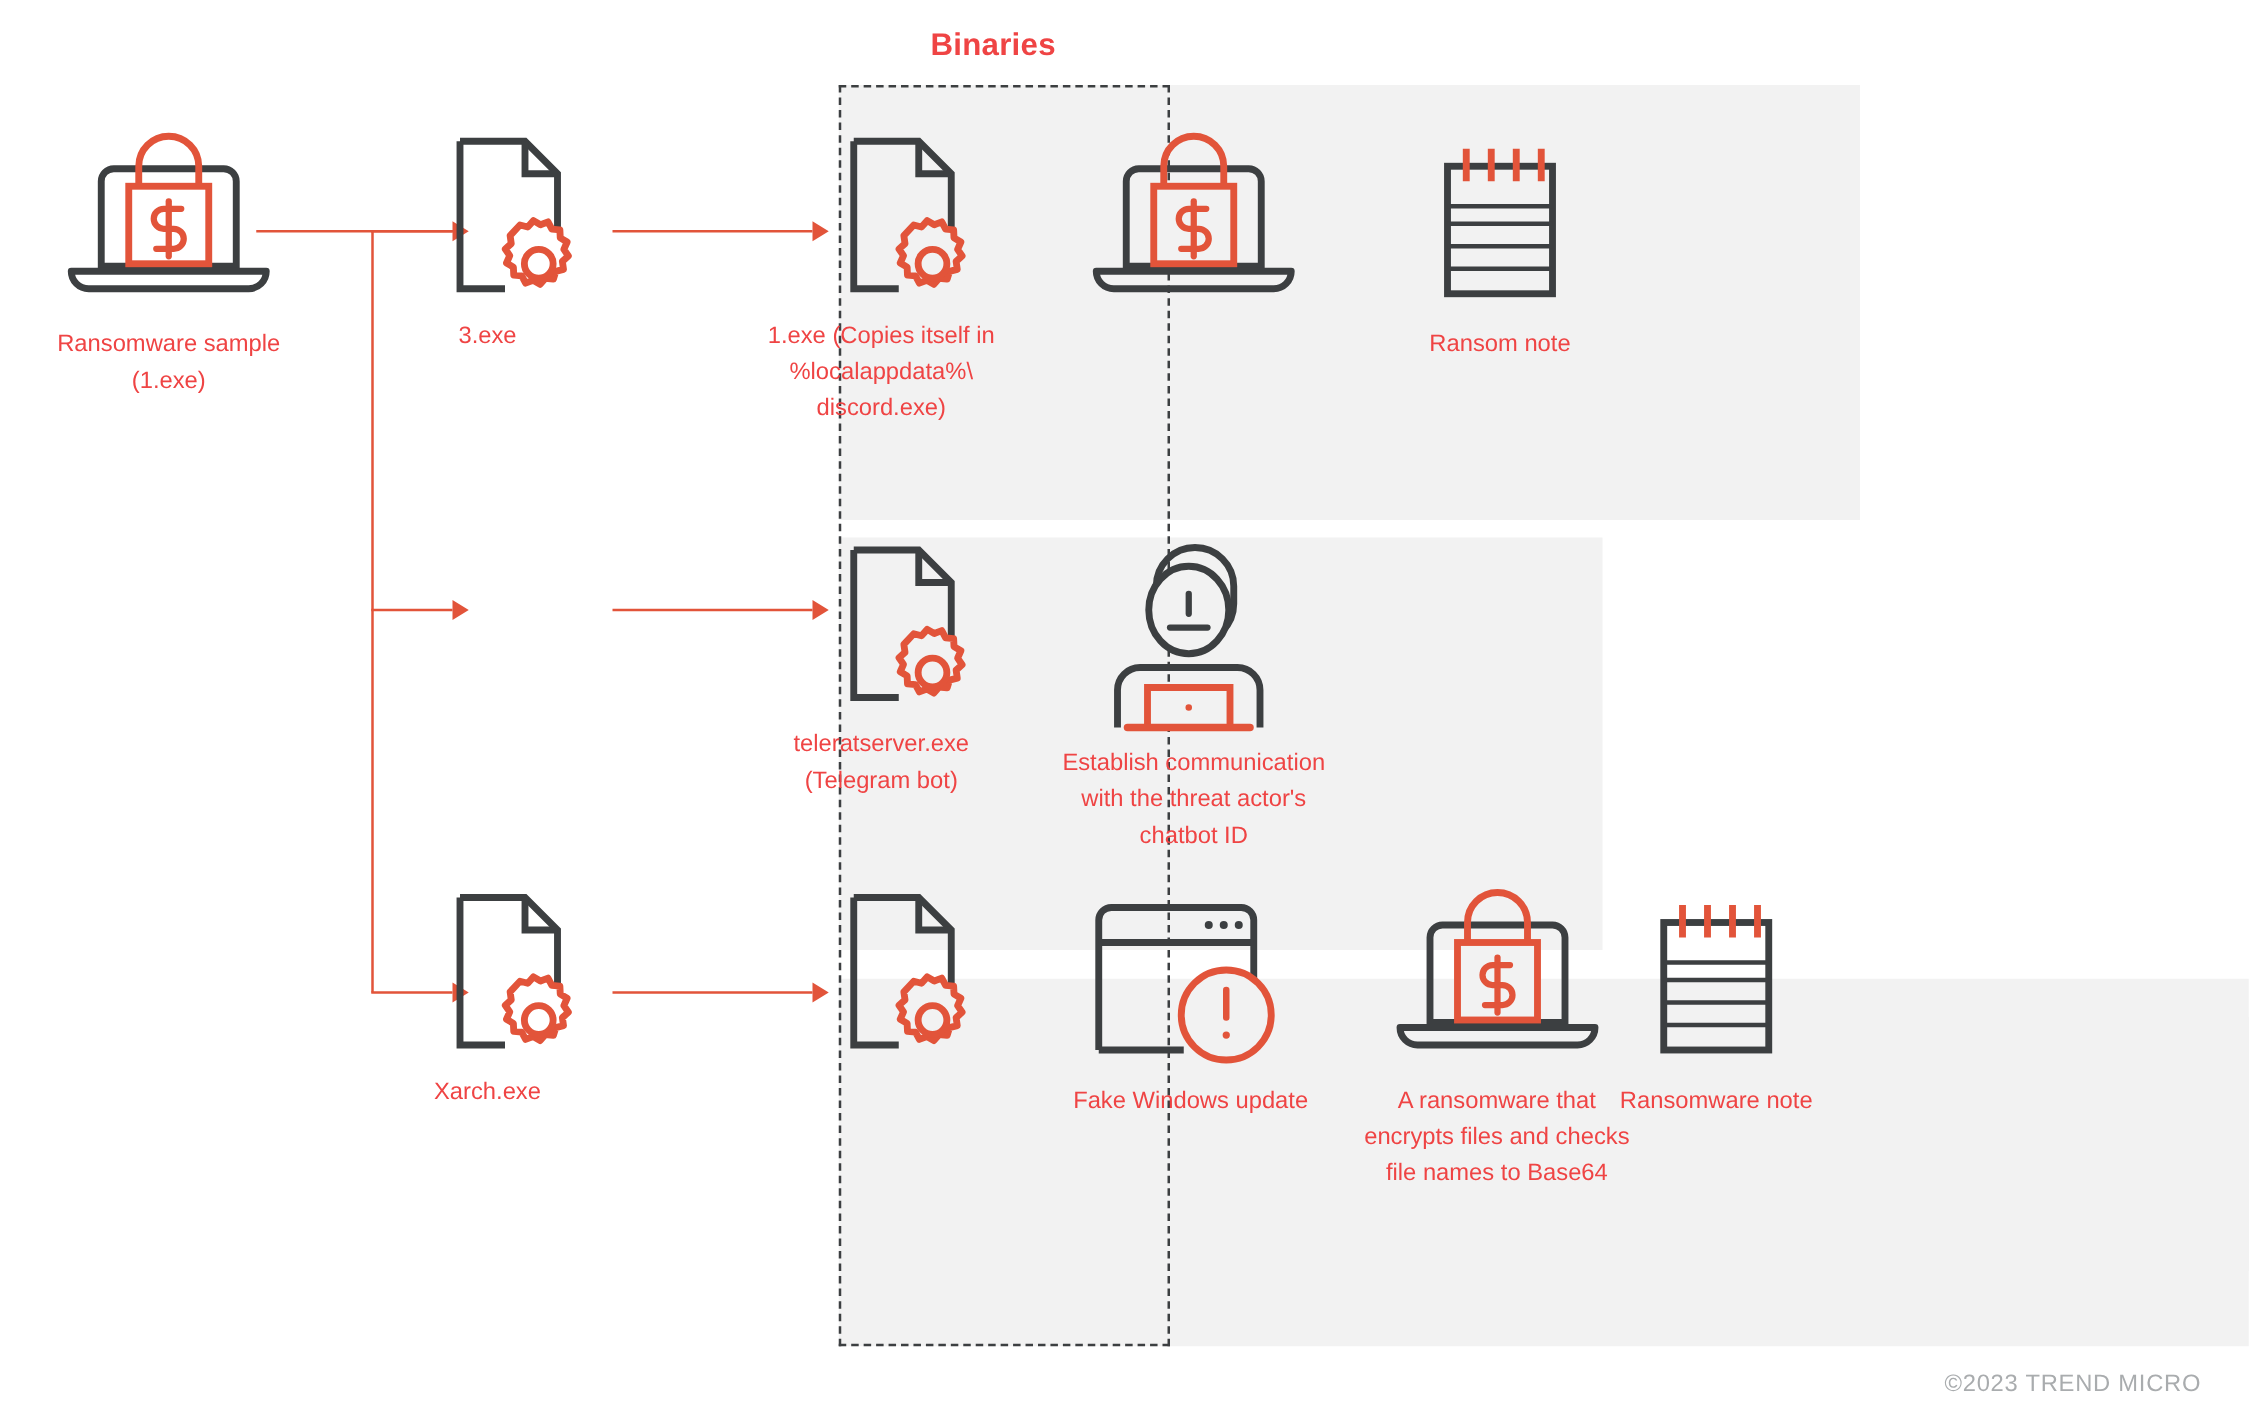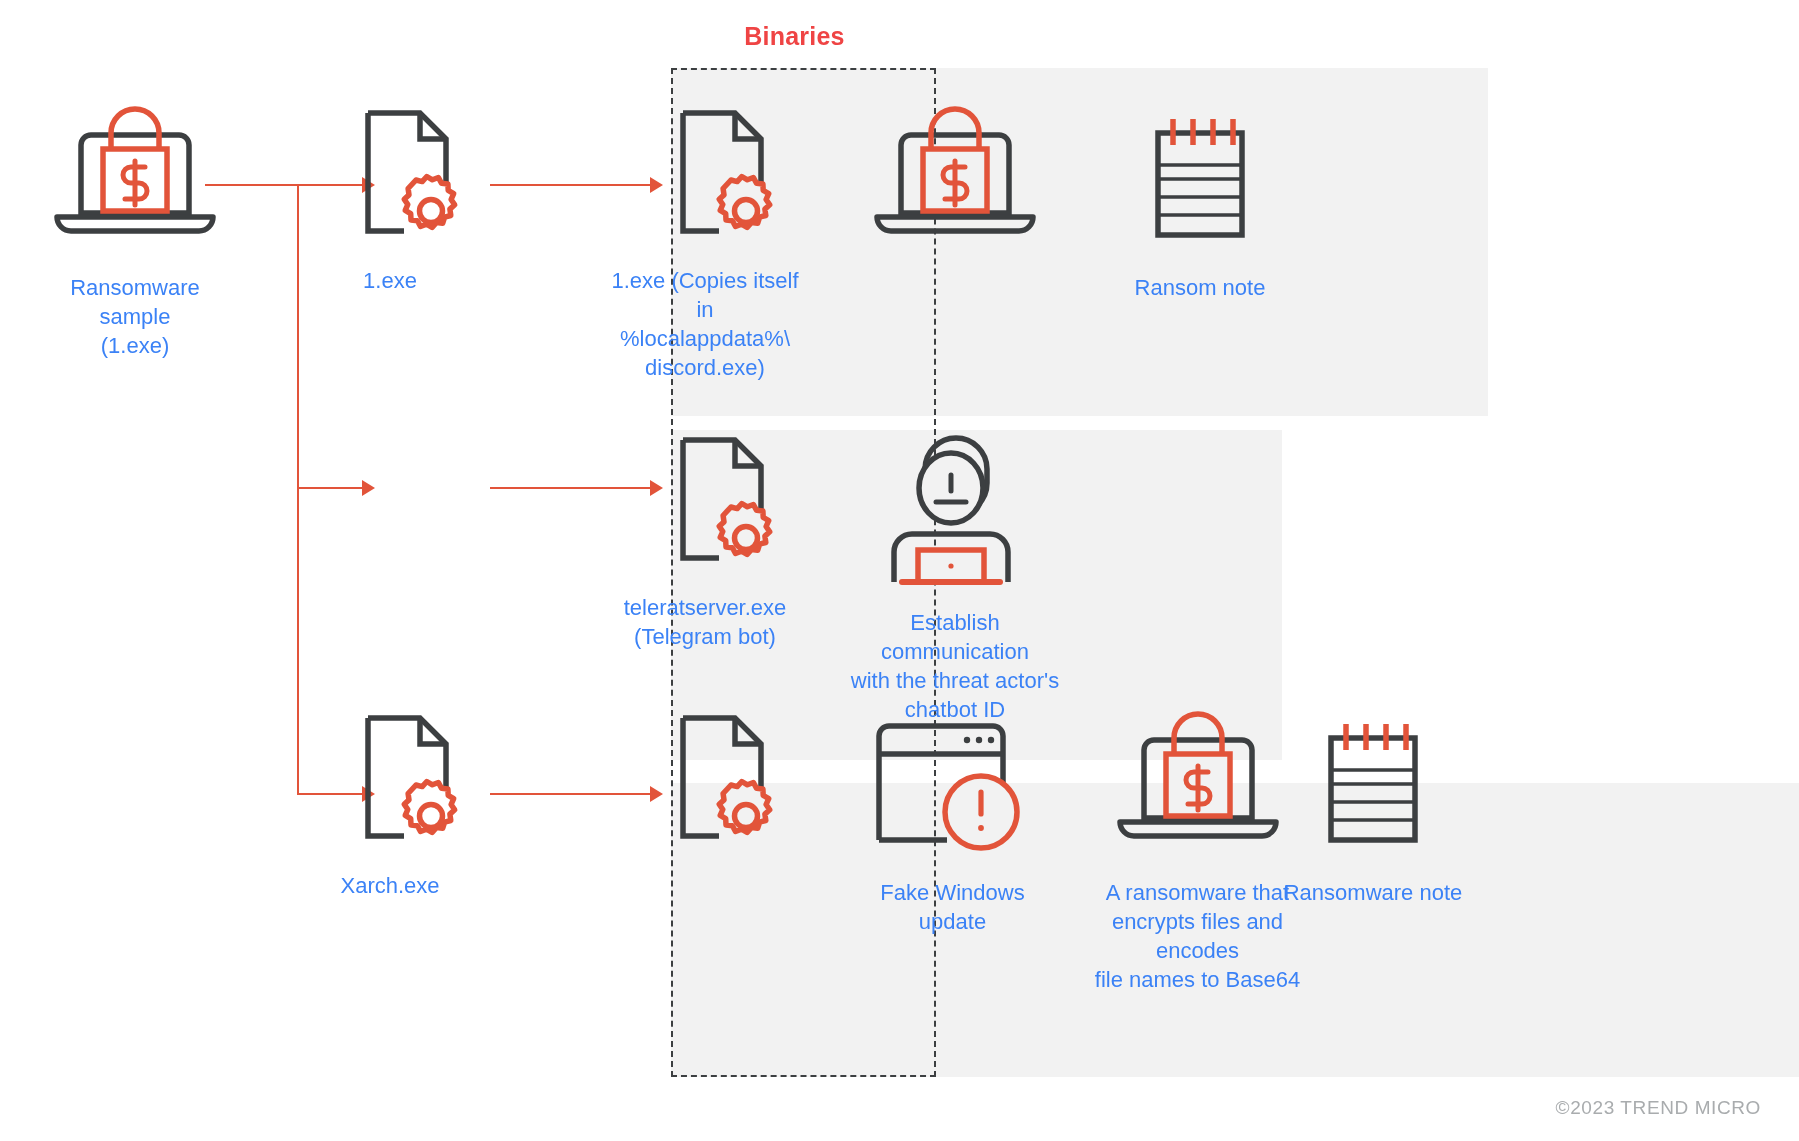--- a/index.html
+++ b/index.html
@@ -26,21 +26,21 @@
   
   .dashbox{
     position:absolute;left:671px;top:68px;width:265px;height:1009px;
     border:2px dashed #3c3f41;box-sizing:border-box;background:transparent;
   }
 
   
   .cell{position:absolute;text-align:center;}
   .cell .icon{height:160px;display:flex;align-items:flex-end;justify-content:center;}
   .cap{
-    font-size:22px;line-height:29px;color:#3b82f6;margin-top:18px;
+    font-size:19px;line-height:29px;color:#ef4444;margin-top:6px;
     white-space:pre-line;
   }
 
   
   .wire{position:absolute;background:#e2543a;}
   .wire.h{height:2.4px;}
   .wire.v{width:2.4px;}
   .arrowhead{
     position:absolute;width:0;height:0;
     border-top:8.5px solid transparent;border-bottom:8.5px solid transparent;
@@ -109,21 +109,21 @@
       <svg width="125" height="145" viewBox="0 0 125 145">
         <path d="M40 10 h52 l26 26 v46" fill="none" stroke="#3c3f41" stroke-width="5.5" stroke-linejoin="miter"></path>
         <path d="M40 10 v118 h36" fill="none" stroke="#3c3f41" stroke-width="5.5"></path>
         <path d="M92 10 v26 h26" fill="none" stroke="#3c3f41" stroke-width="5.5" stroke-linejoin="miter"></path>
         <g transform="translate(88,108)">
           <path fill="none" stroke="#e2543a" stroke-width="5.5" stroke-linejoin="round" d="M0 -31 l6.2 1.6 4.6 -5.1 5.6 3.3 6 -2.3 3.1 5.8 6.4 .6 .3 6.4 5.5 3.3 -2.6 5.9 3.6 5.3 -4.8 4.3 .9 6.4 -6.2 1.6 -1.9 6.2 -6.4 -.7 -4.2 4.9 -5.6 -3.3 -6 2.3 -3.1 -5.8 -6.4 -.6 -.3 -6.4 -5.5 -3.3 2.6 -5.9 -3.6 -5.3 4.8 -4.3 -.9 -6.4 z"></path>
           <circle cx="15" cy="0" r="11.5" fill="none" stroke="#e2543a" stroke-width="5.5"></circle>
         </g>
       </svg>
     </div>
-    <div class="cap">1.exe</div>
+    <div class="cap">3.exe</div>
   </div>
 
 
   <div class="cell" style="left:300px;top:693px;width:180px;">
     <div class="icon">
       <svg width="125" height="145" viewBox="0 0 125 145">
         <path d="M40 10 h52 l26 26 v46" fill="none" stroke="#3c3f41" stroke-width="5.5"></path>
         <path d="M40 10 v118 h36" fill="none" stroke="#3c3f41" stroke-width="5.5"></path>
         <path d="M92 10 v26 h26" fill="none" stroke="#3c3f41" stroke-width="5.5"></path>
         <g transform="translate(88,108)">
@@ -246,21 +246,21 @@
       <svg width="180" height="150" viewBox="0 0 180 150">
         <path d="M36 40 a10 10 0 0 1 10 -10 h88 a10 10 0 0 1 10 10 v68 h-108 z" fill="none" stroke="#3c3f41" stroke-width="5.5" stroke-linecap="round"></path>
         <path d="M12 112 h156 a14 14 0 0 1 -14 14 h-128 a14 14 0 0 1 -14 -14 z" fill="none" stroke="#3c3f41" stroke-width="5.5" stroke-linejoin="round"></path>
         <path d="M66 44 v-16 a24 24 0 0 1 48 0 v16" fill="none" stroke="#e2543a" stroke-width="5.5"></path>
         <rect x="58" y="44" width="64" height="62" fill="#f2f2f2" stroke="#e2543a" stroke-width="5.5"></rect>
         <path d="M100 62 h-14 a8 8 0 0 0 0 16 h8 a8 8 0 0 1 0 16 h-14" fill="none" stroke="#e2543a" stroke-width="5" stroke-linecap="round"></path>
         <path d="M90 56 v44" fill="none" stroke="#e2543a" stroke-width="5" stroke-linecap="round"></path>
       </svg>
     </div>
     <div class="cap">A ransomware that
-encrypts files and encodes
+encrypts files and checks
 file names to Base64</div>
   </div>
 
   <div class="cell" style="left:1263px;top:700px;width:220px;text-align:center;">
     <div class="icon">
       <svg width="120" height="150" viewBox="0 0 120 150">
         <rect x="18" y="28" width="84" height="102" fill="none" stroke="#3c3f41" stroke-width="5.5"></rect>
         <path d="M18 60 h84 M18 74 h84 M18 92 h84 M18 110 h84" fill="none" stroke="#3c3f41" stroke-width="3.6"></path>
         <path d="M33 14 v26 M53 14 v26 M73 14 v26 M93 14 v26" fill="none" stroke="#e2543a" stroke-width="5.5"></path>
       </svg>

